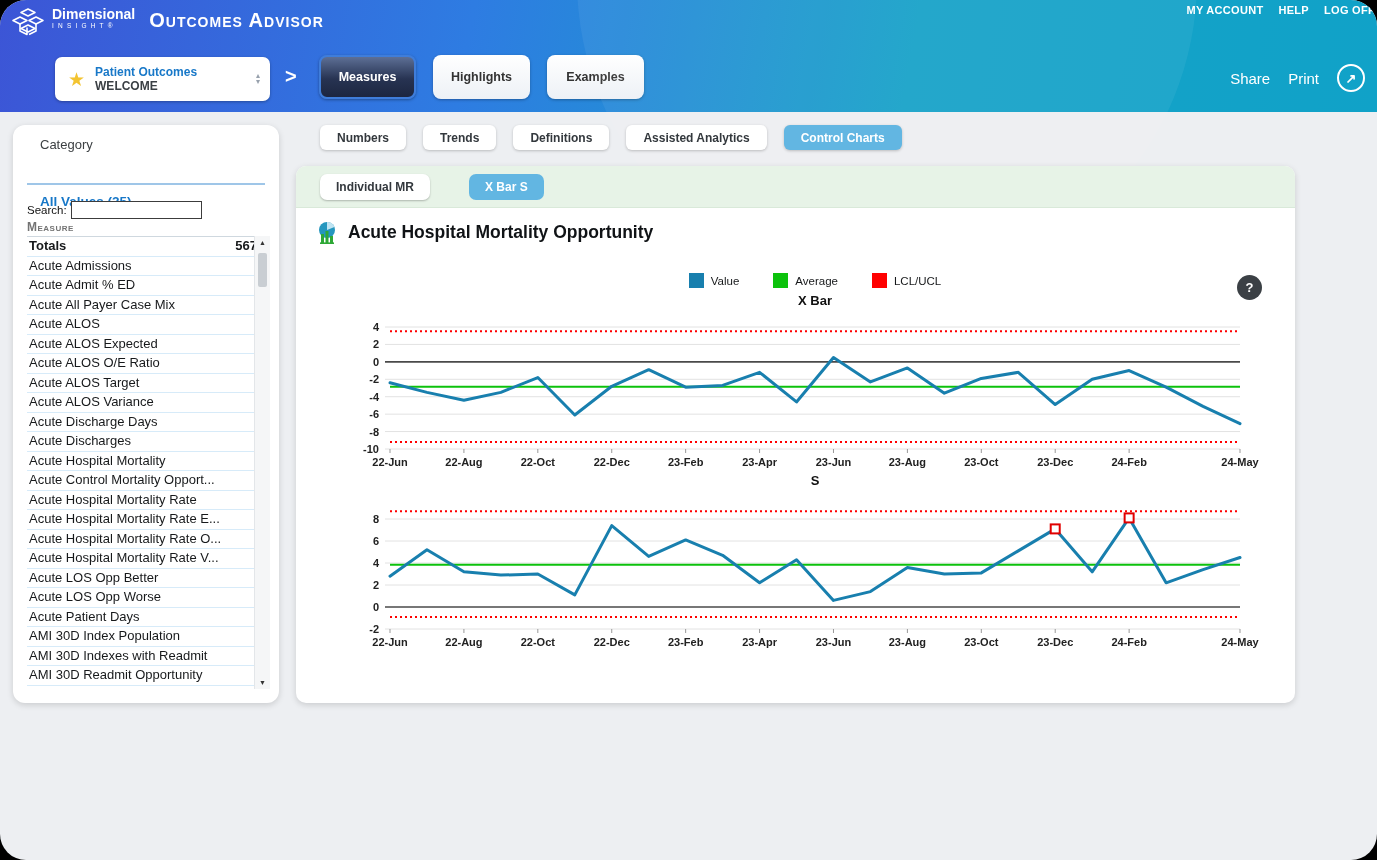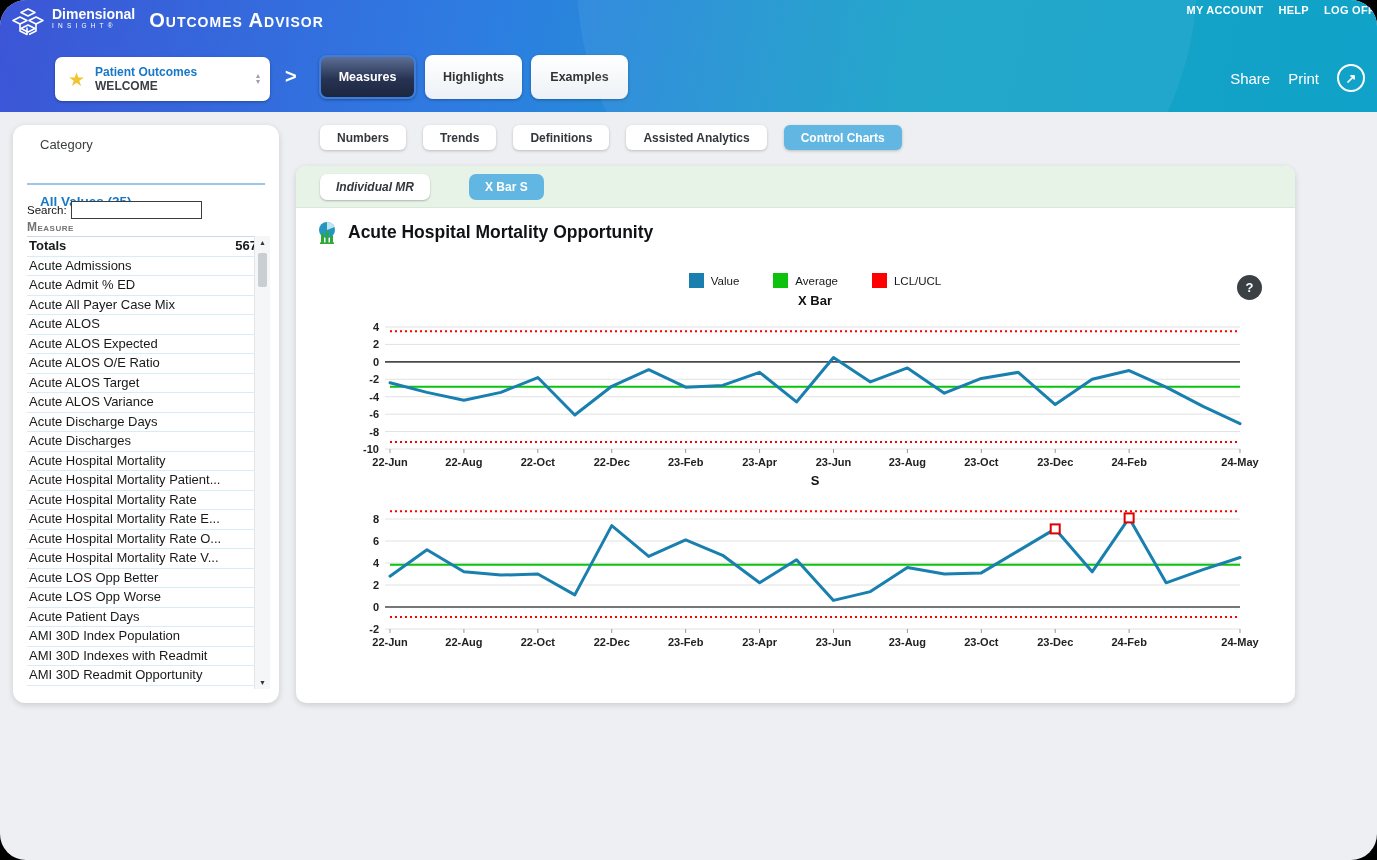--- a/index.html
+++ b/index.html
@@ -22,21 +22,21 @@
            font-variant:small-caps;letter-spacing:1px;}
   .selector{position:absolute;left:55px;top:57px;width:215px;height:44px;background:#fff;
             border-radius:7px;box-shadow:0 1px 3px rgba(0,0,0,.3);display:flex;align-items:center;}
   .star{margin:0 10px 0 13px;color:#f3c431;font-size:19px;line-height:19px;}
   .sel-text{display:flex;flex-direction:column;}
   .sel-title{color:#1878c8;font-weight:bold;font-size:12px;line-height:14px;}
   .sel-sub{color:#3a3f44;font-weight:bold;font-size:12px;line-height:14px;}
   .spinner{margin-left:auto;margin-right:10px;color:#98a1ad;font-size:8px;line-height:6px;
            text-align:center;cursor:pointer;}
   .next-chevron{position:absolute;left:285px;top:65px;color:#fff;font-size:20px;font-weight:bold;}
-  .nav-buttons{position:absolute;left:319px;top:55px;display:flex;gap:9px;}
+  .nav-buttons{position:absolute;left:319px;top:55px;display:flex;gap:17px;}
   .nav-btn{height:44px;min-width:97px;padding:0 16px;border-radius:8px;display:flex;align-items:center;
            justify-content:center;font-size:12.5px;font-weight:bold;box-sizing:border-box;cursor:pointer;}
   .nav-btn.inactive{background:linear-gradient(#ffffff,#edf1f6);color:#333;box-shadow:0 1px 3px rgba(0,0,0,.3);}
   .nav-btn.active{background:linear-gradient(#5d6f95 0%,#273352 55%,#1c2640 100%);color:#fff;
            border:2px solid #3f7dda;box-shadow:0 1px 3px rgba(0,0,0,.35);}
   .header-actions{position:absolute;right:12px;top:64px;display:flex;align-items:center;gap:18px;
            color:#fff;font-size:15px;}
   .header-actions span{cursor:pointer;}
   .share-circle{width:24px;height:24px;border:2px solid #fff;border-radius:50%;display:flex;
            align-items:center;justify-content:center;font-size:13px;font-weight:bold;}
@@ -67,21 +67,21 @@
   .tab{height:25px;padding:0 17px;border-radius:6px;background:#fff;box-shadow:0 1px 3px rgba(0,0,0,.22);
        display:flex;align-items:center;font-size:12px;font-weight:bold;color:#33383d;cursor:pointer;}
   .tab.active{background:#62b6e2;color:#fff;}
   .main-card{position:absolute;left:296px;top:166px;width:999px;height:537px;background:#fff;
        border-radius:10px;box-shadow:0 2px 6px rgba(0,0,0,.15);}
   .green-strip{position:absolute;top:0;left:0;right:0;height:41px;background:#e7f3e7;
        border-radius:10px 10px 0 0;border-bottom:1px solid #d9e9d9;}
   .subtabs{position:absolute;left:24px;top:8px;display:flex;gap:16px;}
   .subtab{height:26px;padding:0 16px;border-radius:7px;display:flex;align-items:center;
        font-size:12px;font-weight:bold;cursor:pointer;}
-  .subtab.inactive{background:#fff;color:#33383d;box-shadow:0 1px 2px rgba(0,0,0,.25);font-style:italic;}
+  .subtab.inactive{background:#fff;color:#33383d;box-shadow:0 1px 2px rgba(0,0,0,.25);}
   .subtab.active{background:#62b6e2;color:#fff;margin-left:23px;}
   .title-icon{position:absolute;left:20px;top:55px;}
   .main-title{position:absolute;left:52px;top:56px;font-size:17.5px;font-weight:bold;color:#101316;}
   .legend{position:absolute;left:94px;top:107px;width:850px;display:flex;justify-content:center;gap:34px;}
   .legend-item{display:flex;align-items:center;gap:7px;font-size:11.5px;color:#16181a;}
   .legend-swatch{width:15px;height:15px;}
   .chart-mid-label{position:absolute;left:94px;width:850px;text-align:center;font-weight:bold;
        font-size:13px;color:#111;}
   #xbar-title{top:127px;} #s-title{top:307px;}
   .help-btn{position:absolute;right:33px;top:109px;width:25px;height:25px;border-radius:50%;
@@ -167,21 +167,21 @@
           <div class="m-row">Acute Admit % ED</div>
           <div class="m-row">Acute All Payer Case Mix</div>
           <div class="m-row">Acute ALOS</div>
           <div class="m-row">Acute ALOS Expected</div>
           <div class="m-row">Acute ALOS O/E Ratio</div>
           <div class="m-row">Acute ALOS Target</div>
           <div class="m-row">Acute ALOS Variance</div>
           <div class="m-row">Acute Discharge Days</div>
           <div class="m-row">Acute Discharges</div>
           <div class="m-row">Acute Hospital Mortality</div>
-          <div class="m-row">Acute Hospital Mortality Patient...</div>
+          <div class="m-row">Acute Control Mortality Opport...</div>
           <div class="m-row">Acute Hospital Mortality Rate</div>
           <div class="m-row">Acute Hospital Mortality Rate E...</div>
           <div class="m-row">Acute Hospital Mortality Rate O...</div>
           <div class="m-row">Acute Hospital Mortality Rate V...</div>
           <div class="m-row">Acute LOS Opp Better</div>
           <div class="m-row">Acute LOS Opp Worse</div>
           <div class="m-row">Acute Patient Days</div>
           <div class="m-row">AMI 30D Index Population</div>
           <div class="m-row">AMI 30D Indexes with Readmit</div>
           <div class="m-row">AMI 30D Readmit Opportunity</div>

